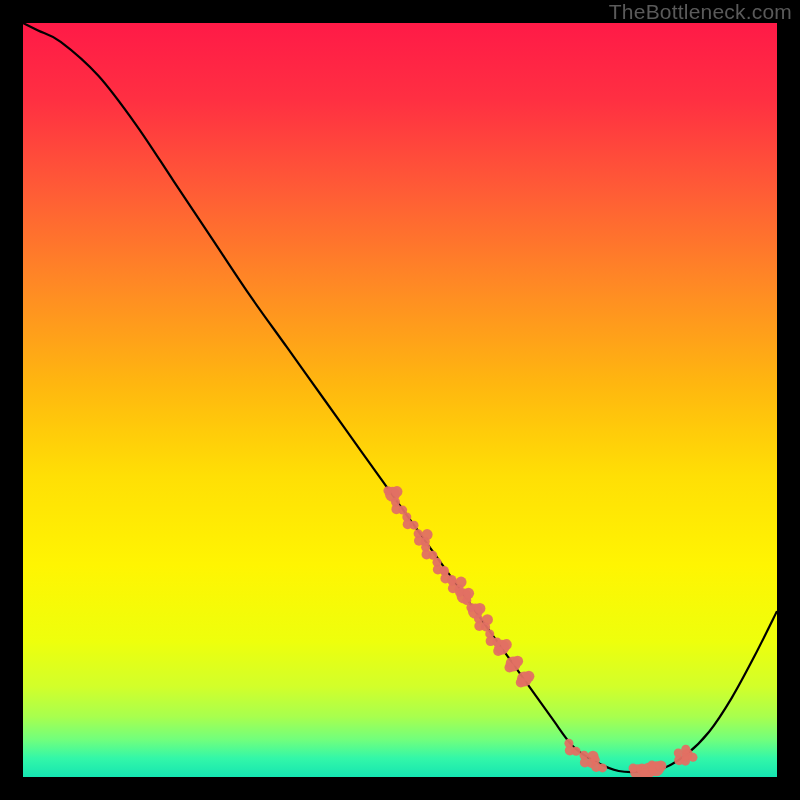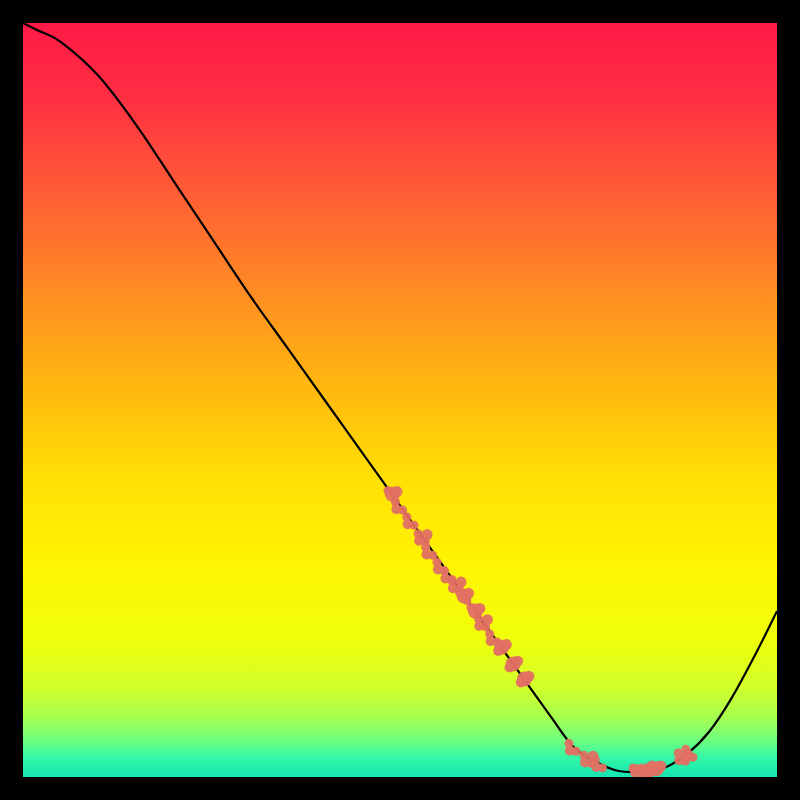--- a/index.html
+++ b/index.html
@@ -32,20 +32,21 @@
     color: #5a5a5a;
     font-size: 21px;
     font-weight: 500;
     letter-spacing: 0.2px;
   }
 </style>
 </head>
 <body>
 
 <div class="outer">
+  <div class="watermark">TheBottleneck.com</div>
   <div class="plot">
     <svg id="chart-svg" width="754" height="754" viewBox="0 0 754 754">
       <defs>
         <linearGradient id="bg-grad" x1="0" y1="0" x2="0" y2="1">
             <stop offset="0%" stop-color="#ff1a47"></stop>
             <stop offset="10%" stop-color="#ff2f42"></stop>
             <stop offset="22%" stop-color="#ff5b36"></stop>
             <stop offset="35%" stop-color="#ff8a24"></stop>
             <stop offset="48%" stop-color="#ffb70f"></stop>
             <stop offset="60%" stop-color="#ffdf05"></stop>

